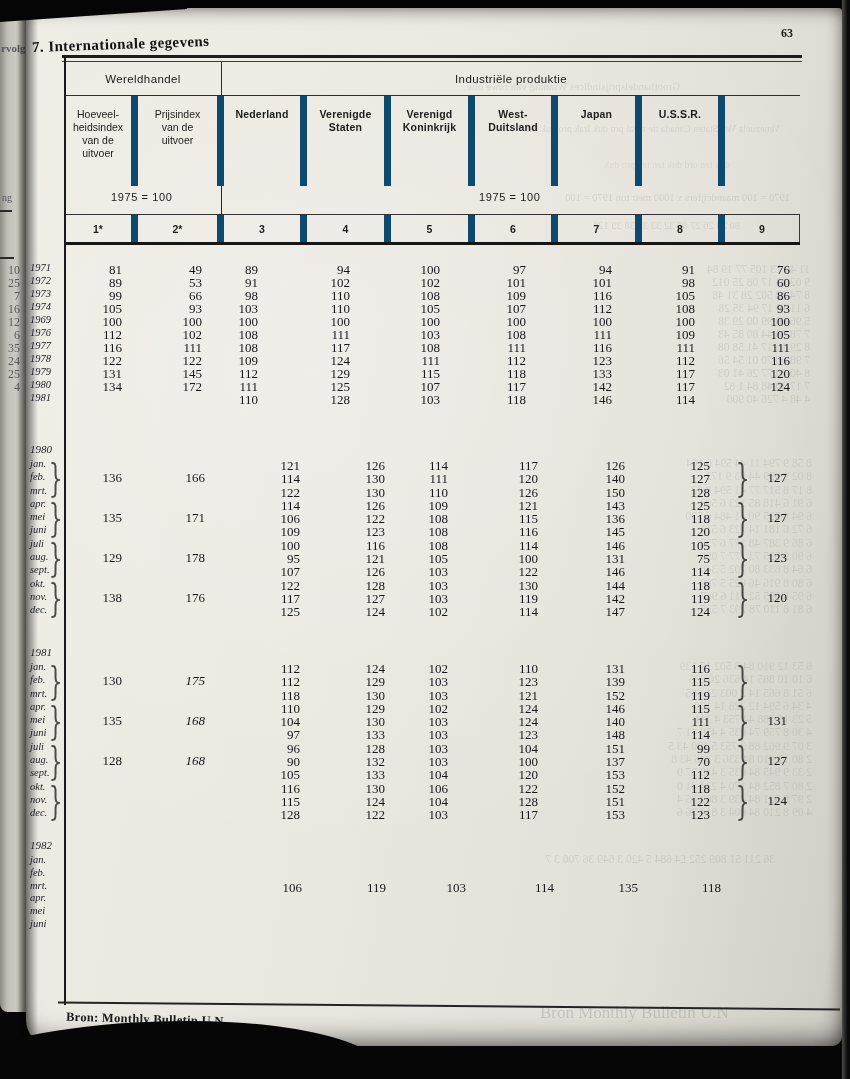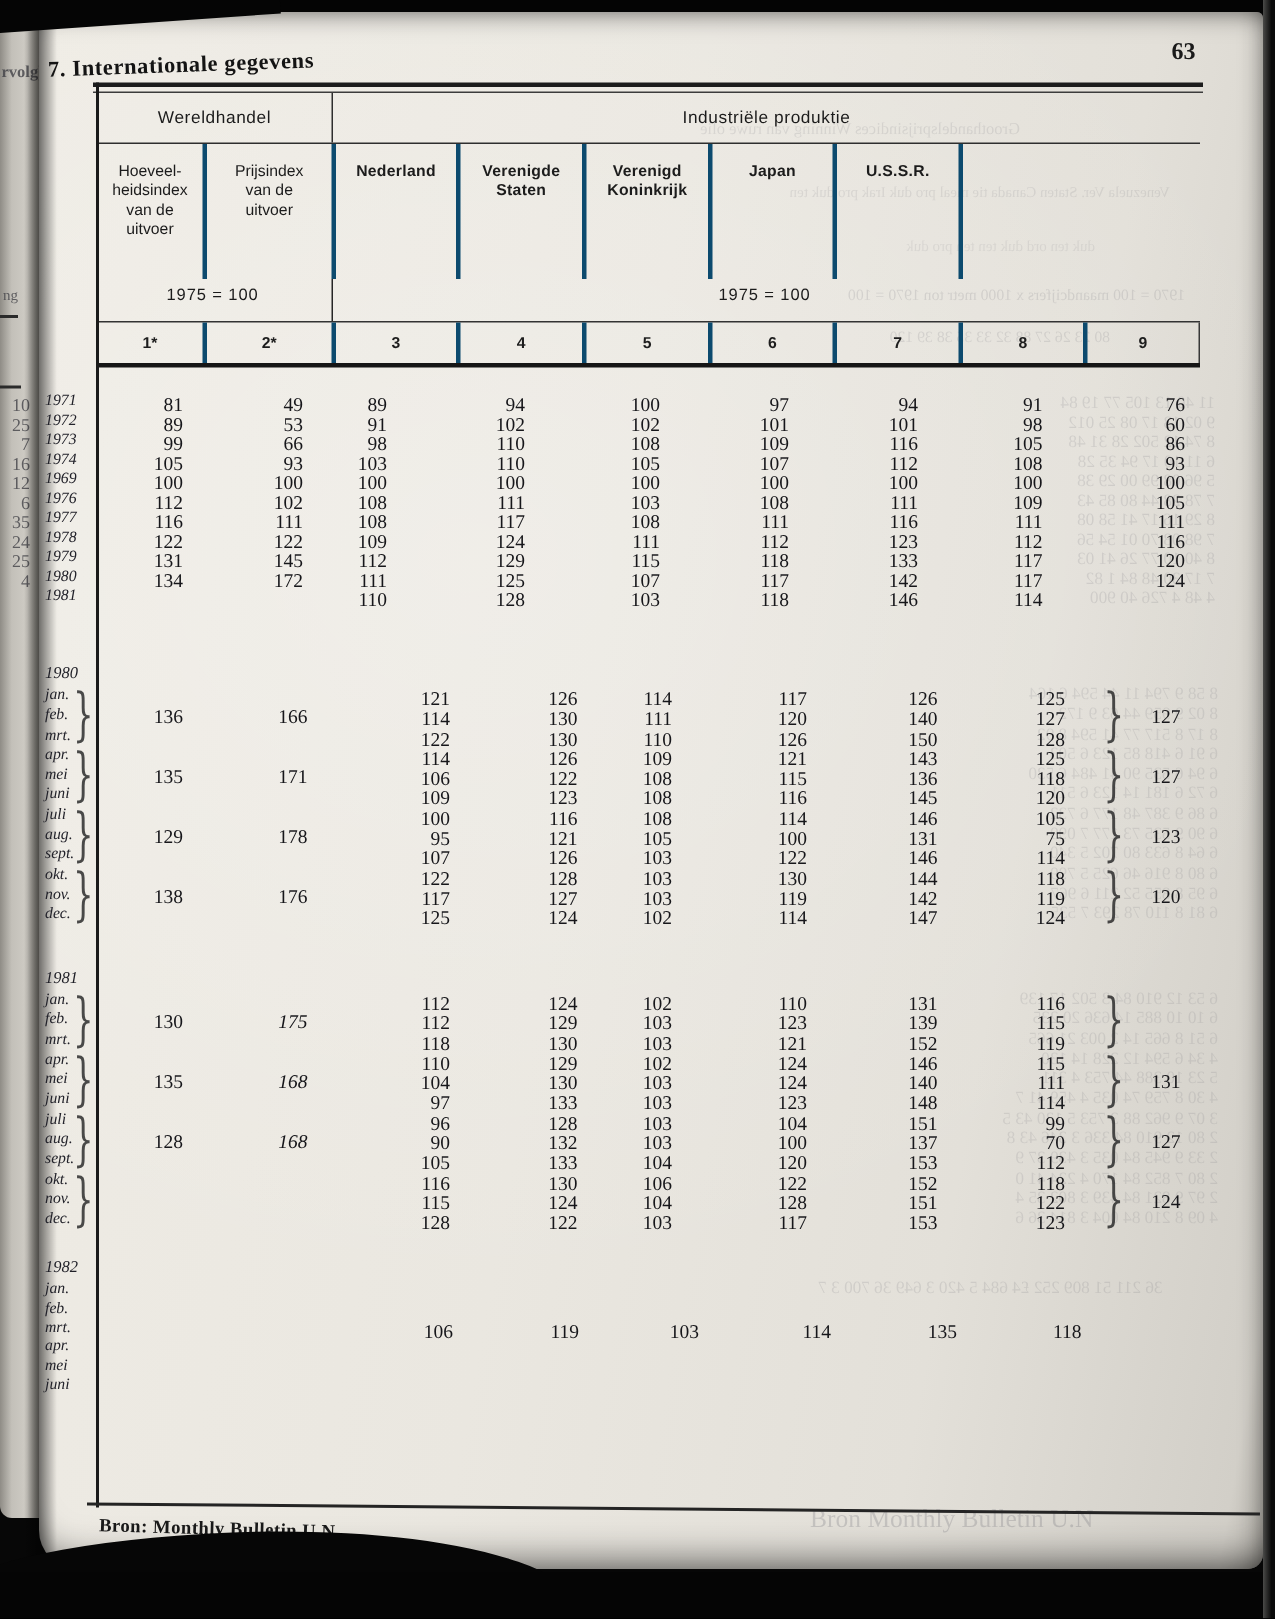--- a/index.html
+++ b/index.html
@@ -21,35 +21,35 @@
         transform:rotate(-3.4deg);border-radius:40% 60% 0 0/30px 70px 0 0;}
   .bottomband{position:absolute;left:0;top:1048px;width:850px;height:31px;background:#050505;}
   .rightband{position:absolute;left:842px;top:0;width:8px;height:1079px;
         background:linear-gradient(90deg,#4a4a48,#0a0a0a 70%);}
   .topband{position:absolute;left:0;top:0;width:850px;height:9px;background:#040404;}
   .topcorner{position:absolute;left:-14px;top:-26px;width:200px;height:42px;background:#050505;transform:rotate(-4deg);}
 
   .t{position:absolute;white-space:nowrap;}
   .title{font-family:"Liberation Serif",serif;font-weight:700;font-size:15px;color:#141414;
          letter-spacing:.4px;transform:rotate(-2deg);}
-  .pagenum{font-family:"Liberation Serif",serif;font-weight:700;font-size:16px;color:#1a1a1a;}
+  .pagenum{font-family:"Liberation Serif",serif;font-weight:700;font-size:12px;color:#1a1a1a;}
   .src{font-family:"Liberation Serif",serif;font-weight:700;font-size:12.5px;color:#191919;
        transform:rotate(1.6deg);letter-spacing:.3px;}
 
   .hline{position:absolute;background:#1c1c1c;}
   .vline{position:absolute;background:#262626;}
 
   .thead{position:absolute;left:65px;top:62px;width:735px;}
   .grow{display:flex;height:33px;border-bottom:1px solid #2e2e2e;}
   .grow .gc{display:flex;align-items:center;justify-content:center;
             font-size:11.5px;color:#1b1b1b;letter-spacing:.4px;}
   .gc1{width:156px;}
   .gc2{flex:1;border-left:1px solid #2e2e2e;}
   .cols9{display:flex;}
-  .cols9>div{flex:none;box-sizing:border-box;border-right:3px solid #0c4a6e;}
+  .cols9>div{flex:none;box-sizing:border-box;border-right:7px solid #0c4a6e;}
   .cols9>div:nth-child(1){width:73px;}
   .cols9>div:nth-child(2){width:86px;}
   .cols9>div:nth-child(3){width:83px;}
   .cols9>div:nth-child(4){width:84px;}
   .cols9>div:nth-child(5){width:84px;}
   .cols9>div:nth-child(6){width:83px;}
   .cols9>div:nth-child(7){width:84px;}
   .cols9>div:nth-child(8){width:83px;}
   .cols9>div:nth-child(9){width:75px;border-right:1px solid #383838;}
   .chead{height:90px;}
@@ -187,20 +187,24 @@
         </div>
       <div>
           <div>Verenigde</div>
           <div>Staten</div>
         </div>
       <div>
           <div>Verenigd</div>
           <div>Koninkrijk</div>
         </div>
       <div>
+          <div>West-</div>
+          <div>Duitsland</div>
+        </div>
+      <div>
           <div>Japan</div>
         </div>
       <div>
           <div>U.S.S.R.</div>
         </div>
     </div>
     <div class="baserow">
       <div class="base" style="left:46px;">1975 = 100</div>
       <div class="base" style="left:414px;">1975 = 100</div>
       <div class="vline" style="left:156px;top:0;width:1px;height:28px;"></div>

